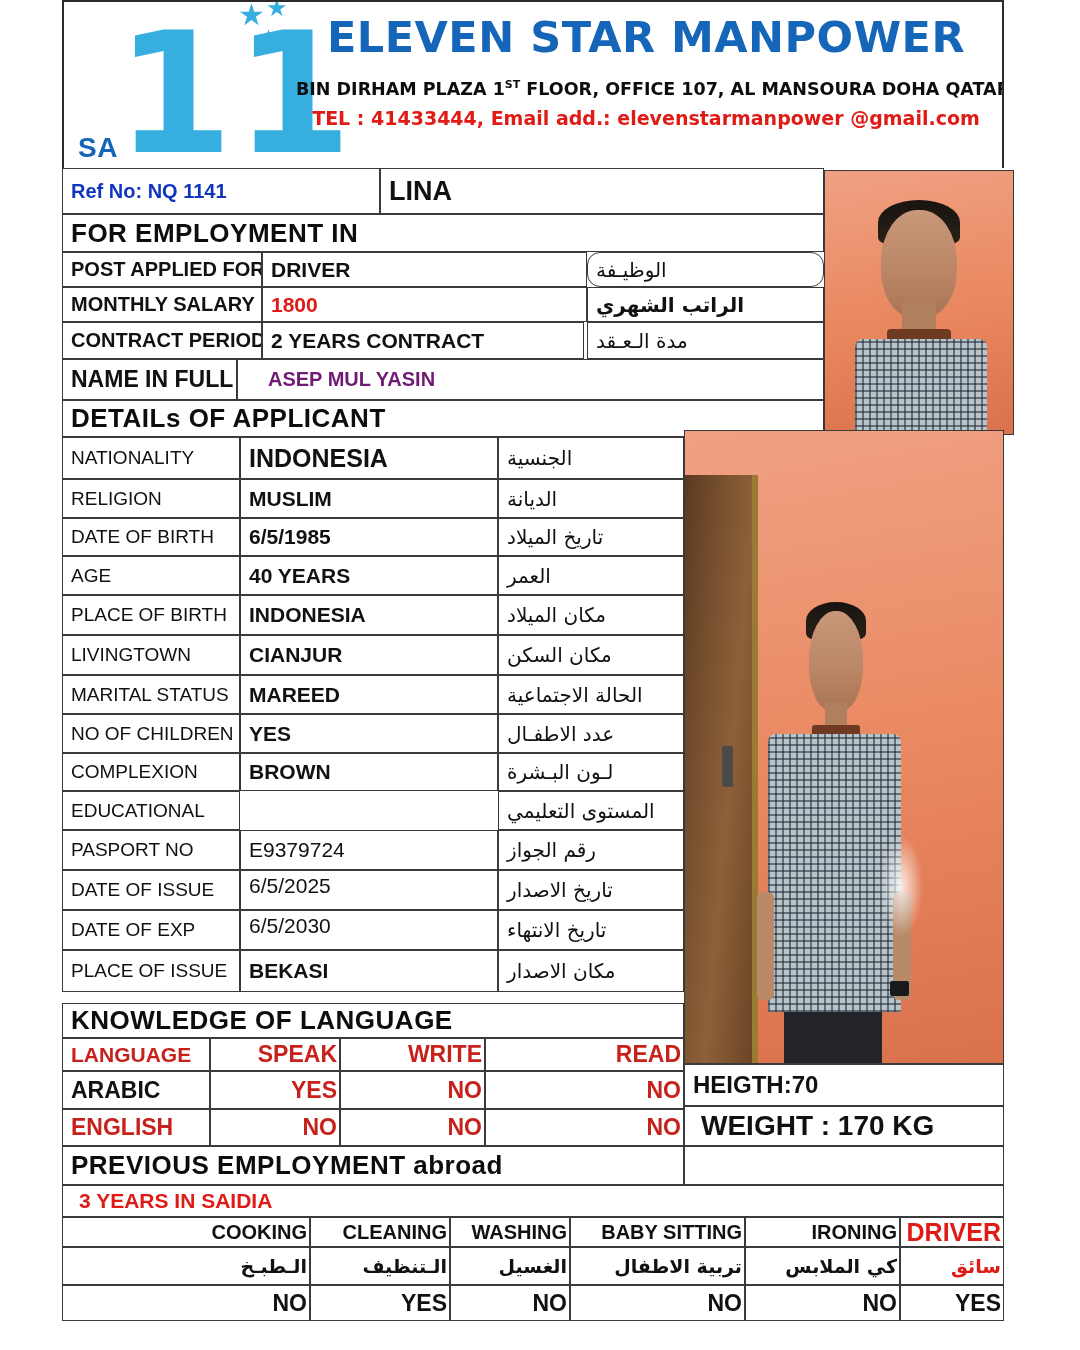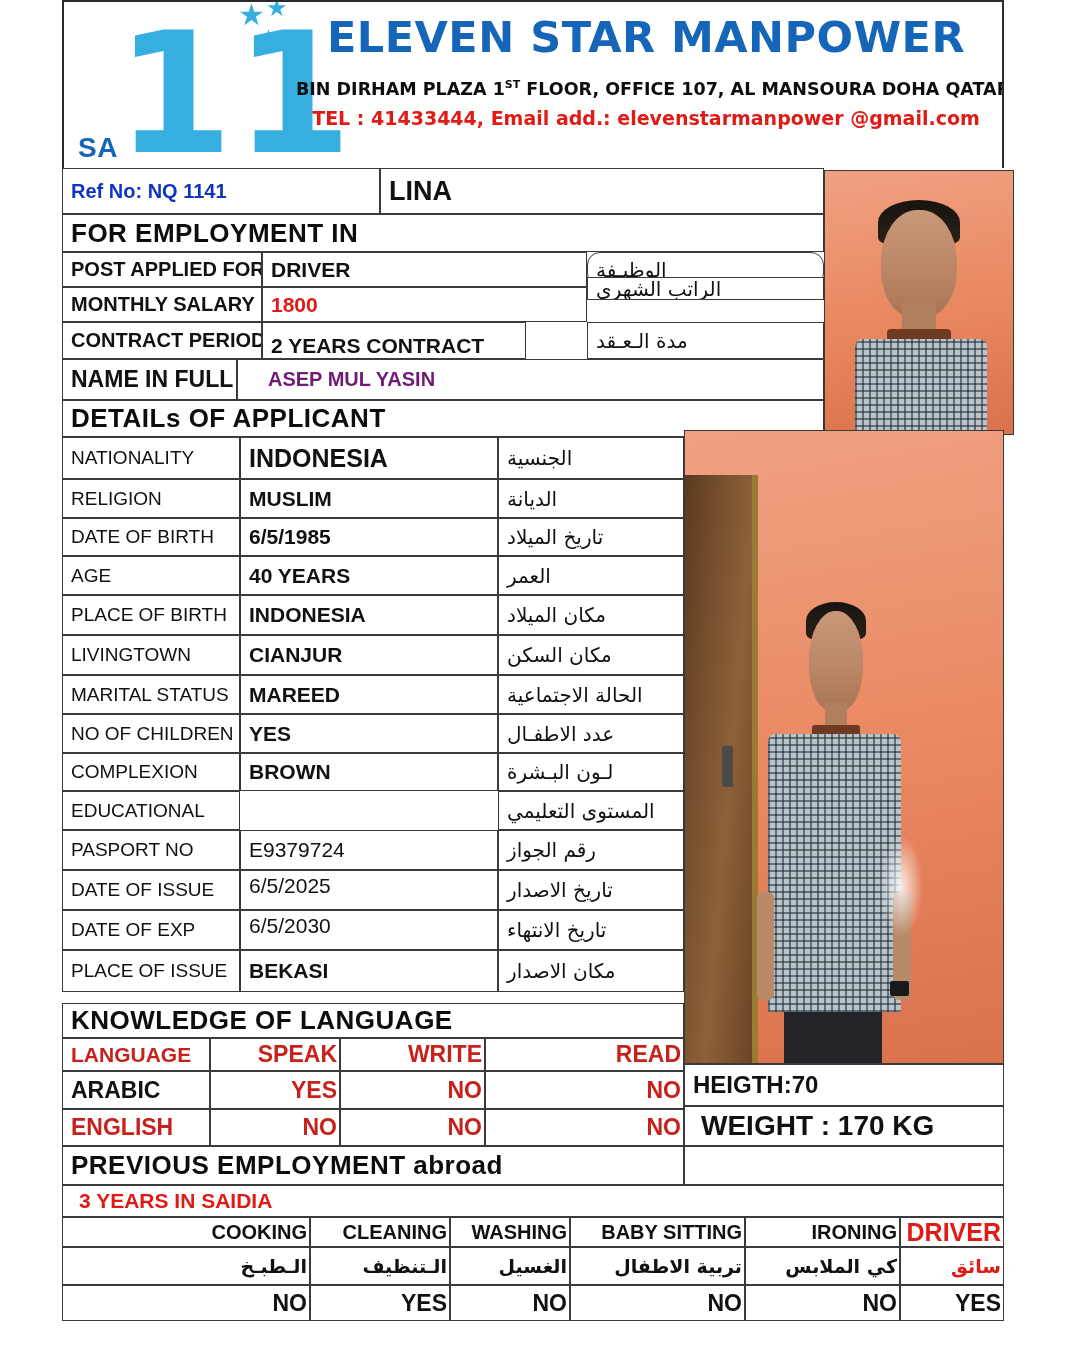--- a/index.html
+++ b/index.html
@@ -210,28 +210,28 @@
   <div class="cell rtl" style="left:587px; top:252px; width:237px; height:35px;border-radius:13px;">
     <span class="ar">الوظيـفة</span>
   </div>
 
   <div class="cell" style="left:62px; top:287px; width:200px; height:35px;">
     <span class="lbl-b">MONTHLY SALARY</span>
   </div>
   <div class="cell" style="left:262px; top:287px; width:325px; height:35px;">
     <span class="val-r">1800</span>
   </div>
-  <div class="cell rtl" style="left:587px; top:277px; width:237px; height:23px;">
+  <div class="cell rtl" style="left:587px; top:287px; width:237px; height:35px;font-weight:bold;">
     <span class="ar">الراتب الشهري</span>
   </div>
 
   <div class="cell" style="left:62px; top:322px; width:200px; height:37px;">
     <span class="lbl-b">CONTRACT PERIOD</span>
   </div>
-  <div class="cell" style="left:262px; top:322px; width:264px; height:37px;align-items:flex-end;">
+  <div class="cell" style="left:262px; top:322px; width:322px; height:37px;">
     <span class="val">2 YEARS CONTRACT</span>
   </div>
   <div class="cell rtl" style="left:587px; top:322px; width:237px; height:37px;">
     <span class="ar">مدة الـعـقد</span>
   </div>
 
   <div class="cell" style="left:62px; top:359px; width:175px; height:41px;">
     <span style="font-size:23px;font-weight:bold;color:#111;">NAME IN FULL</span>
   </div>
   <div class="cell" style="left:237px; top:359px; width:587px; height:41px;">

